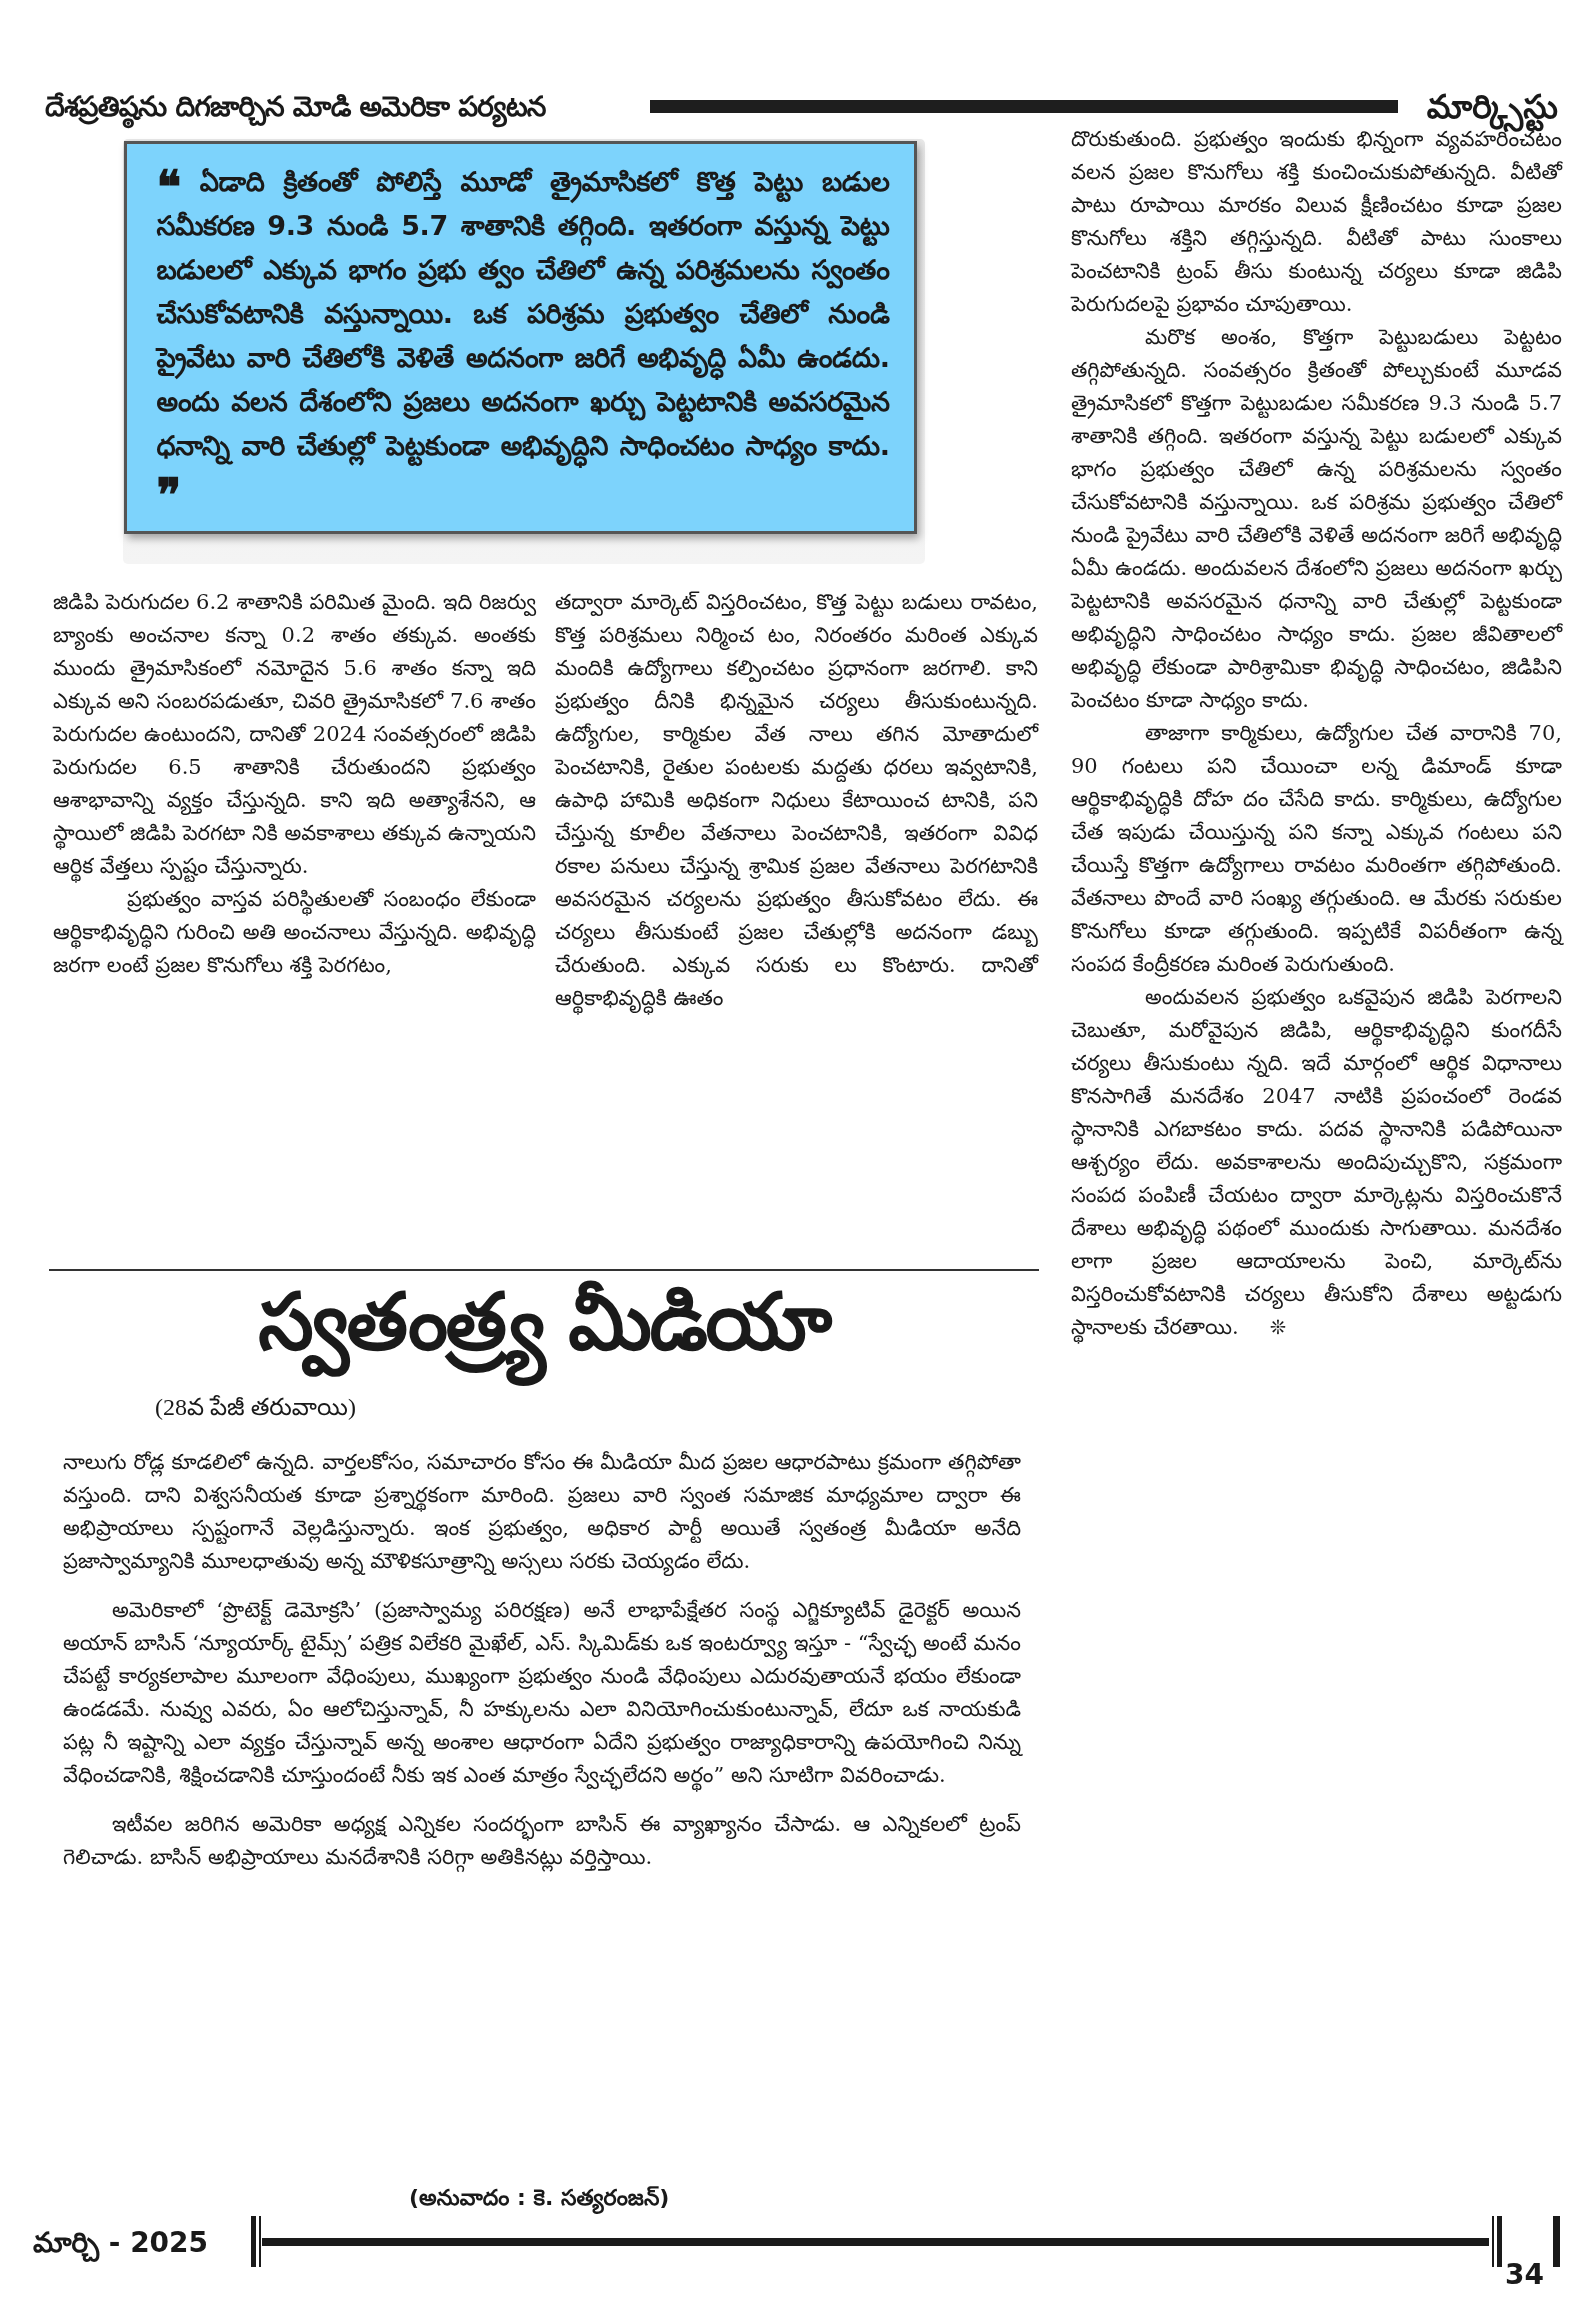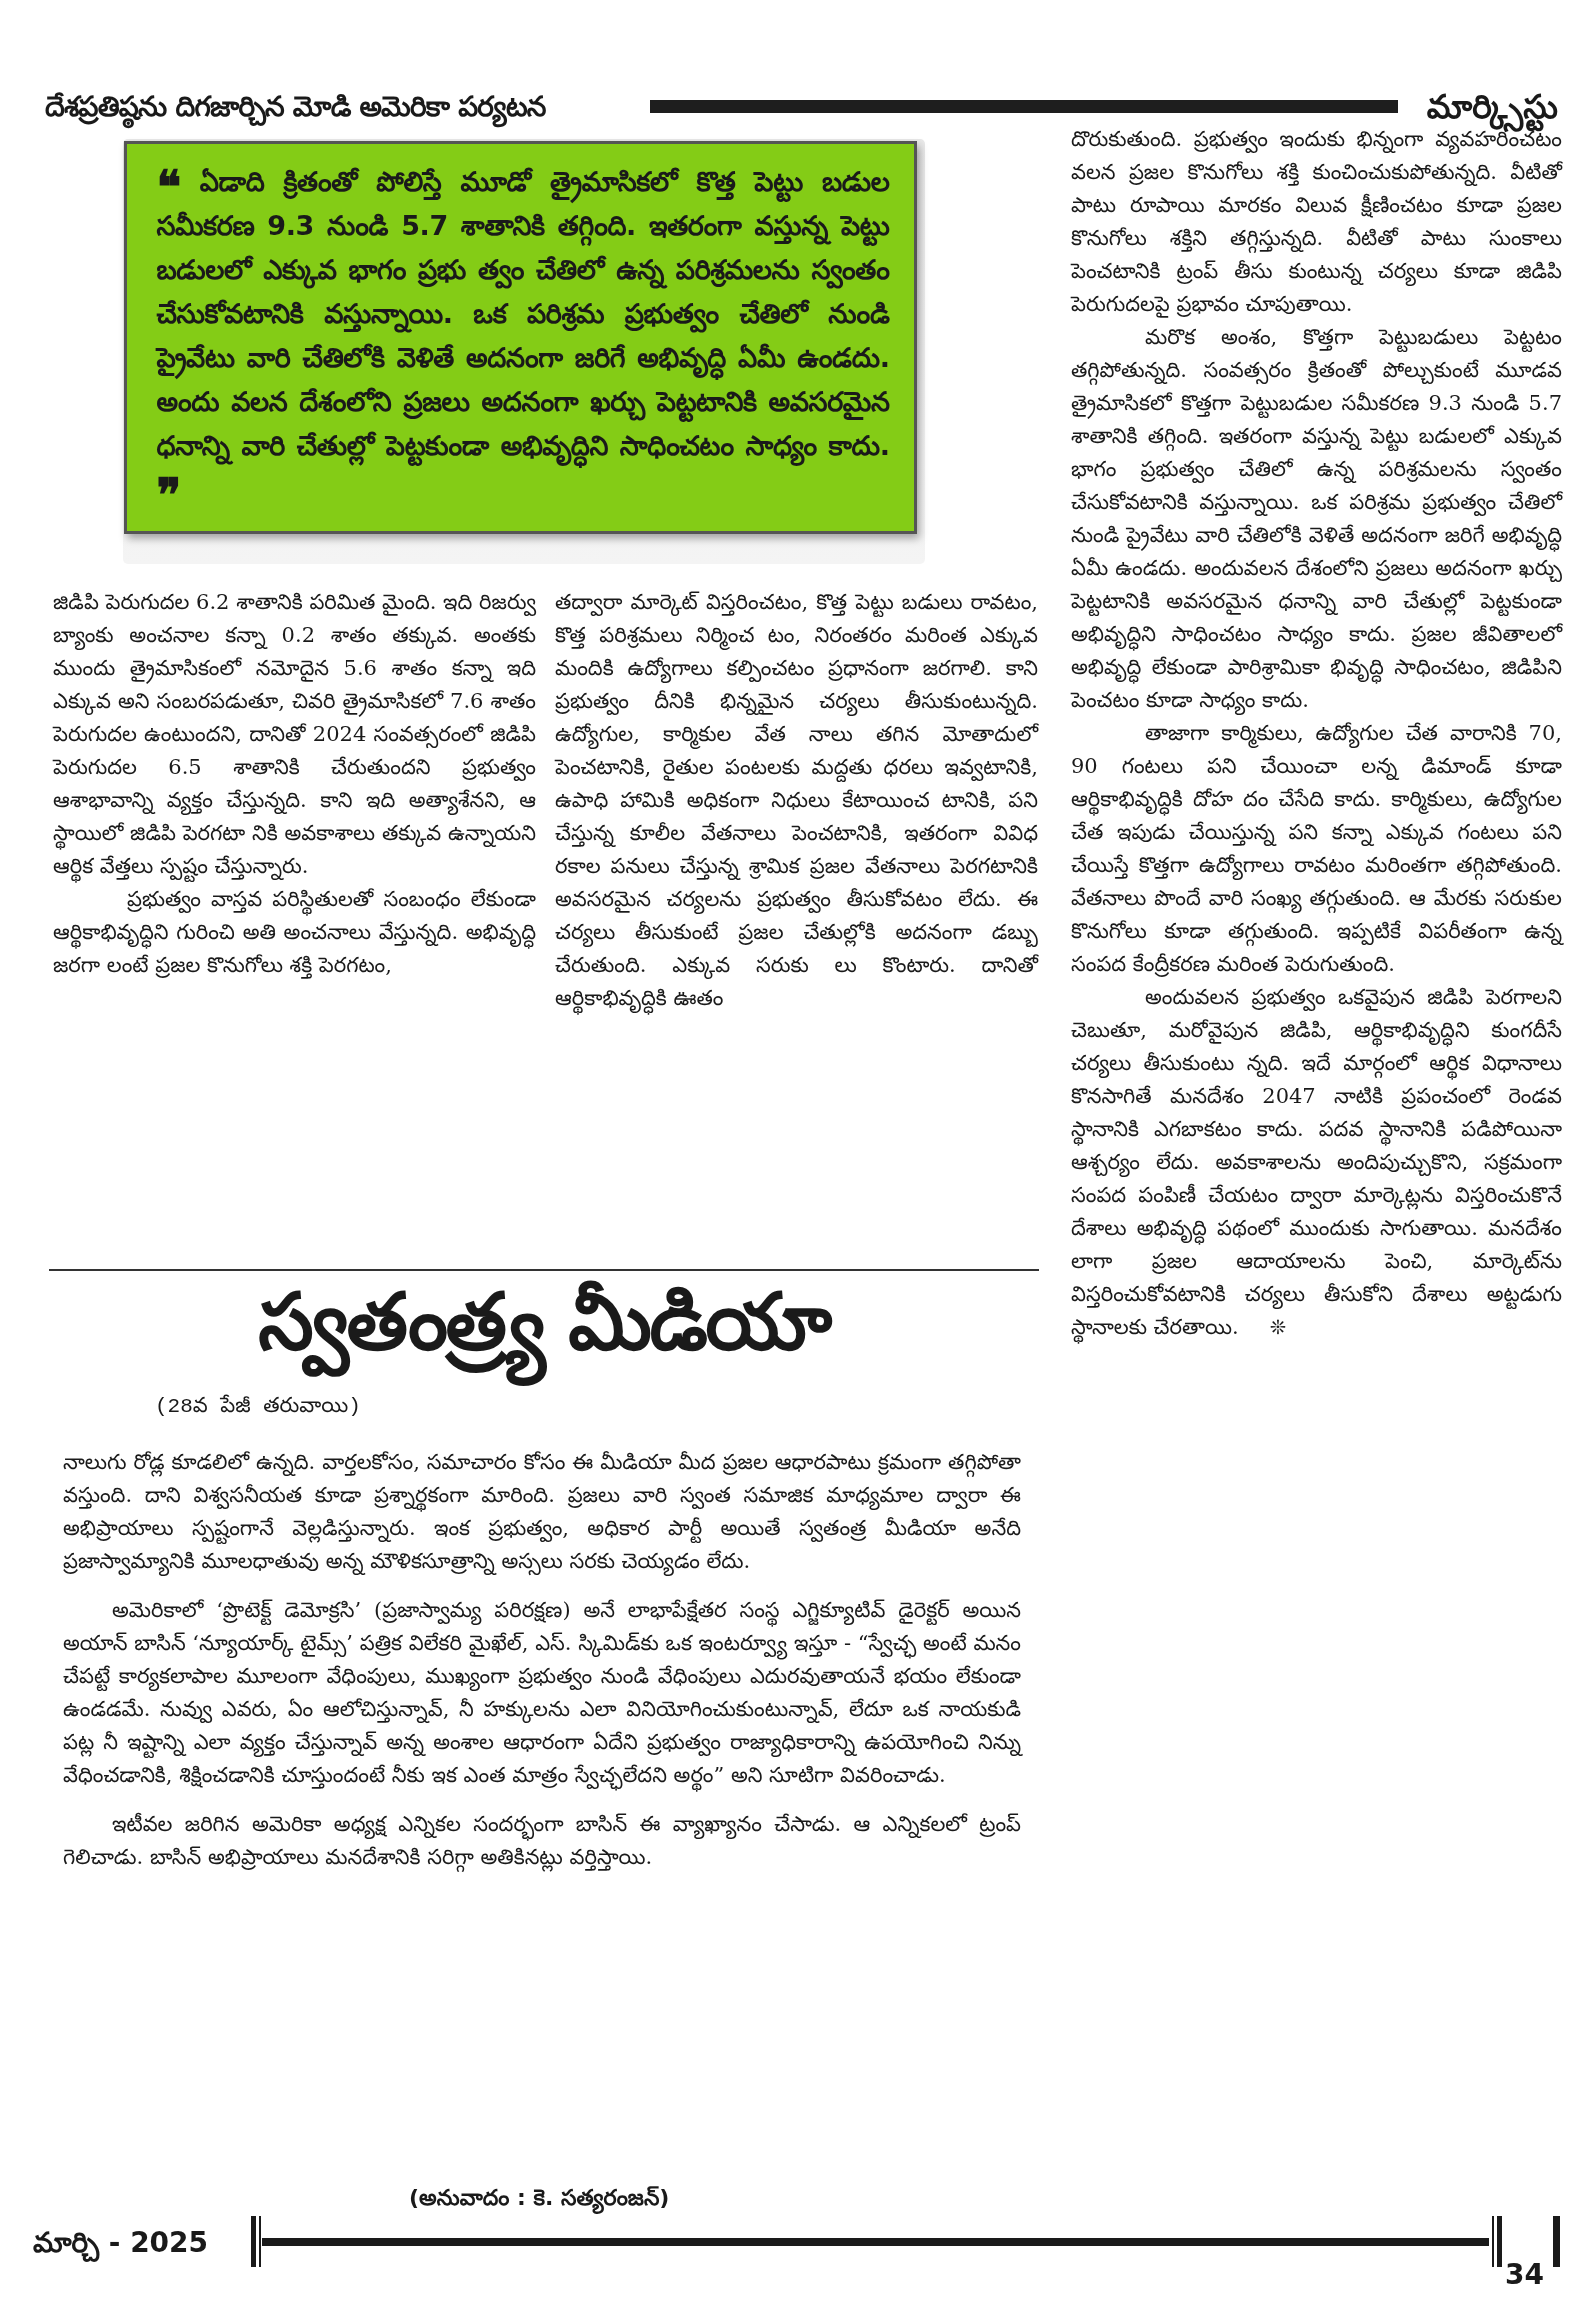--- a/index.html
+++ b/index.html
@@ -10,39 +10,39 @@
   
   .header { position: absolute; left: 45px; top: 51px; width: 1521px; height: 49px; margin-top: 36px; }
   .header-title { position: absolute; left: 0; top: 3.3px; font-size: 28px; font-weight: bold; letter-spacing: -0.8px; white-space: nowrap; }
   .header-rule { position: absolute; left: 605px; top: 13px; width: 748px; height: 13px; background: #1e1e1e; }
   .header-brand { position: absolute; right: 8.2px; top: 0px; font-size: 33px; font-weight: bold; white-space: nowrap; }
 
   
   .quote-shadow { position: absolute; left: 123px; top: 139px; width: 802px; height: 425px; background: linear-gradient(#e8e8e8, #f4f4f4); border-radius: 4.9px; }
   .quote-box {
     position: absolute; left: 124px; top: 141px; width: 793px; height: 393px;
-    background: #84cc16; border: 3.3px solid #555; box-shadow: 3.3px 4.9px 8.2px rgba(0,0,0,0.35);
+    background: #7dd3fc; border: 3.3px solid #555; box-shadow: 3.3px 4.9px 8.2px rgba(0,0,0,0.35);
     box-sizing: border-box; padding: 16.4px 24.5px 0 29.4px;
   }
   .quote-text { font-size: 27px; line-height: 44px; font-weight: bold; text-align: justify; letter-spacing: -0.4px; }
   .quote-mark { font-family: "DejaVu Serif", serif; font-size: 46px; font-weight: bold; line-height: 0; vertical-align: -11.5px; }
 
   
   .col { position: absolute; font-family: "DejaVu Serif", "Liberation Serif", serif; font-size: 21px; line-height: 33px; text-align: justify; }
   .col p { margin: 0; }
   .col p.indent { text-indent: 74px; }
   .col-left { left: 47px; top: 586px; width: 483px; margin-left: 6px; }
   .col-mid { left: 555px; top: 586px; width: 483px; }
   .col-right { left: 1071px; top: 123px; width: 491px; }
 
   .col-divider { position: absolute; left: 49px; top: 1269px; width: 990px; height: 1.6px; background: #333; }
 
   
   .media-title { position: absolute; left: 49px; top: 1276px; width: 990px; text-align: center; font-size: 79px; font-weight: bold; letter-spacing: -2.5px; }
-  .media-subtitle { position: absolute; left: 49px; top: 1394px; width: 990px; padding-left: 106px; box-sizing: border-box; text-align: left; font-family: Liberation Mono, monospace; font-size: 21px; }
+  .media-subtitle { position: absolute; left: 49px; top: 1394px; width: 990px; padding-left: 106px; box-sizing: border-box; text-align: left; font-family: Liberation Serif, serif; font-size: 24px; }
   .media-body { position: absolute; left: 47px; top: 1430px; width: 990px; font-family: "DejaVu Serif", "Liberation Serif", serif; font-size: 21px; line-height: 33px; text-align: justify; }
   .media-body p { margin: 16px; }
   .media-body p.indent { text-indent: 49px; }
   .credit { position: absolute; left: 409px; top: 2185px; font-size: 22px; font-weight: bold; white-space: nowrap; }
 
   
   .end-mark { font-size: 19.6px; margin-left: 24.5px; }
 
   
   .footer { position: absolute; left: 33px; top: 2216px; width: 1529px; height: 57px; text-align: center; }

